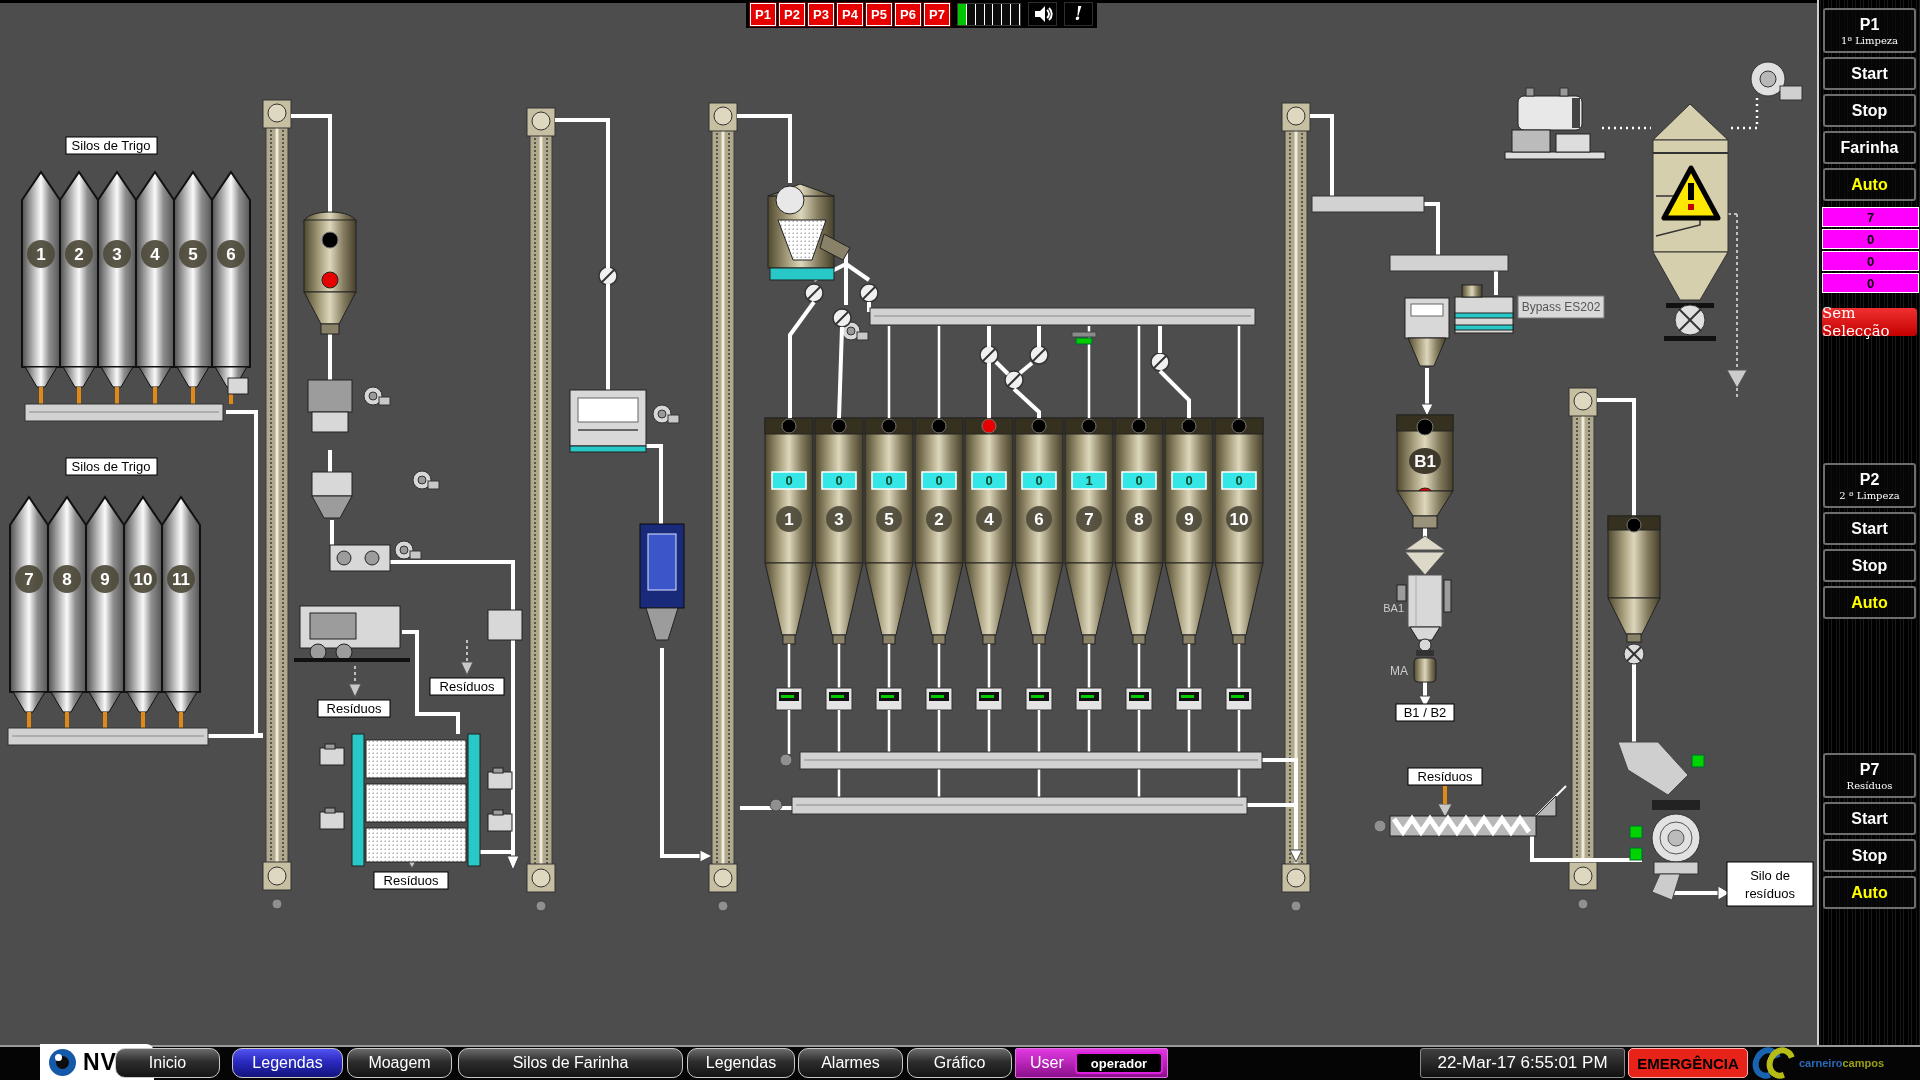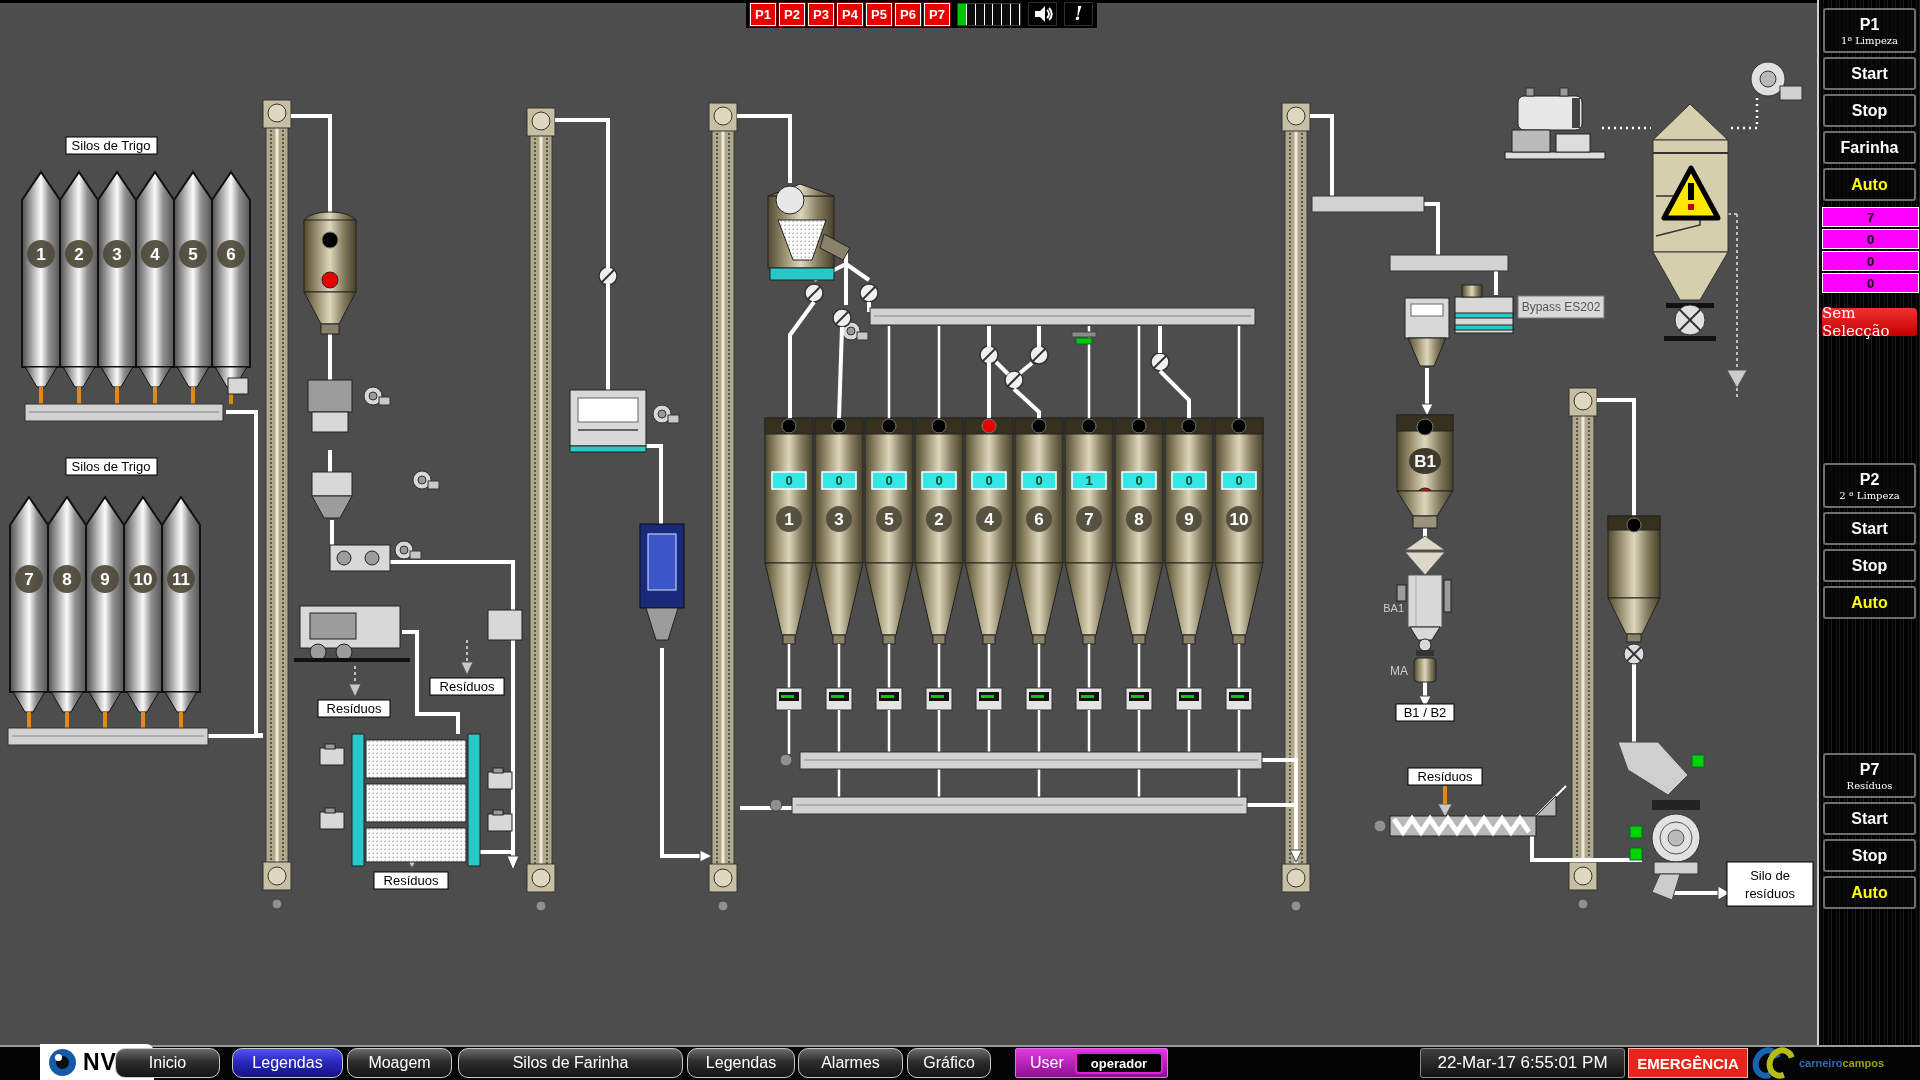--- a/index.html
+++ b/index.html
@@ -48,21 +48,21 @@
   #user-panel{position:absolute;top:1048px;left:1015px;width:153px;height:30px;box-sizing:border-box;
               background:linear-gradient(#e23ae2,#8c108c);border:1px solid #e070e0;border-radius:2px;
               color:#fff;font-size:16px;display:flex;align-items:center;padding-left:14px;}
   #user-value{position:absolute;right:4px;top:3px;height:22px;width:88px;background:#000;
               border:2px solid #e020e0;border-radius:4px;color:#fff;font-weight:bold;font-size:13px;
               display:flex;align-items:center;justify-content:center;box-sizing:border-box;}
   #datetime{position:absolute;top:1048px;left:1420px;width:205px;height:30px;box-sizing:border-box;
             background:linear-gradient(#404040,#101010);border:1px solid #8a8a8a;border-radius:3px;
             color:#fff;font-size:17px;display:flex;align-items:center;justify-content:center;}
   #emergency{position:absolute;top:1048px;left:1628px;width:120px;height:30px;box-sizing:border-box;
-             background:#e8231a;border:1px solid #ffb0b0;border-radius:0;color:#ffffff;font-weight:bold;
+             background:#e8231a;border:1px solid #ffb0b0;border-radius:5px;color:#000000;font-weight:bold;
              font-size:15px;display:flex;align-items:center;justify-content:center;}
   #brand{position:absolute;top:1047px;left:1753px;height:32px;display:flex;align-items:center;}
   .cring{display:inline-block;width:16px;height:20px;border:6px solid #1a63b0;border-radius:50%;
          border-right-color:transparent;transform:rotate(25deg);}
   .cring.c2{border-color:#b7bb16;border-right-color:transparent;margin-left:-14px;}
   .brand-txt{font-size:11px;font-weight:bold;margin-left:4px;}
   .brand-txt .b1{color:#2a6ab8;} .brand-txt .b2{color:#9aa012;}
   
   #mimic{position:absolute;left:0;top:0;}
   #mimic text{font-family:"Liberation Sans",sans-serif;}
@@ -776,21 +776,21 @@
   <div id="logo-panel">
     <div class="eye"></div>
     <div id="logo-text">NVC</div>
   </div>
   <div class="nav-btn" style="left:115px;width:105px;">Inicio</div>
   <div class="nav-btn nav-active" style="left:232px;width:111px;">Legendas</div>
   <div class="nav-btn" style="left:347px;width:105px;">Moagem</div>
   <div class="nav-btn" style="left:458px;width:225px;">Silos de Farinha</div>
   <div class="nav-btn" style="left:687px;width:108px;">Legendas</div>
   <div class="nav-btn" style="left:798px;width:105px;">Alarmes</div>
-  <div class="nav-btn" style="left:907px;width:84px;">Gráfico</div>
+  <div class="nav-btn" style="left:907px;width:105px;">Gráfico</div>
   <div id="user-panel">
     <span>User</span>
     <span id="user-value">operador</span>
   </div>
   <div id="datetime">22-Mar-17 6:55:01 PM</div>
   <div id="emergency">EMERGÊNCIA</div>
   <div id="brand">
     <span class="cring"></span>
     <span class="cring c2"></span>
     <span class="brand-txt">

